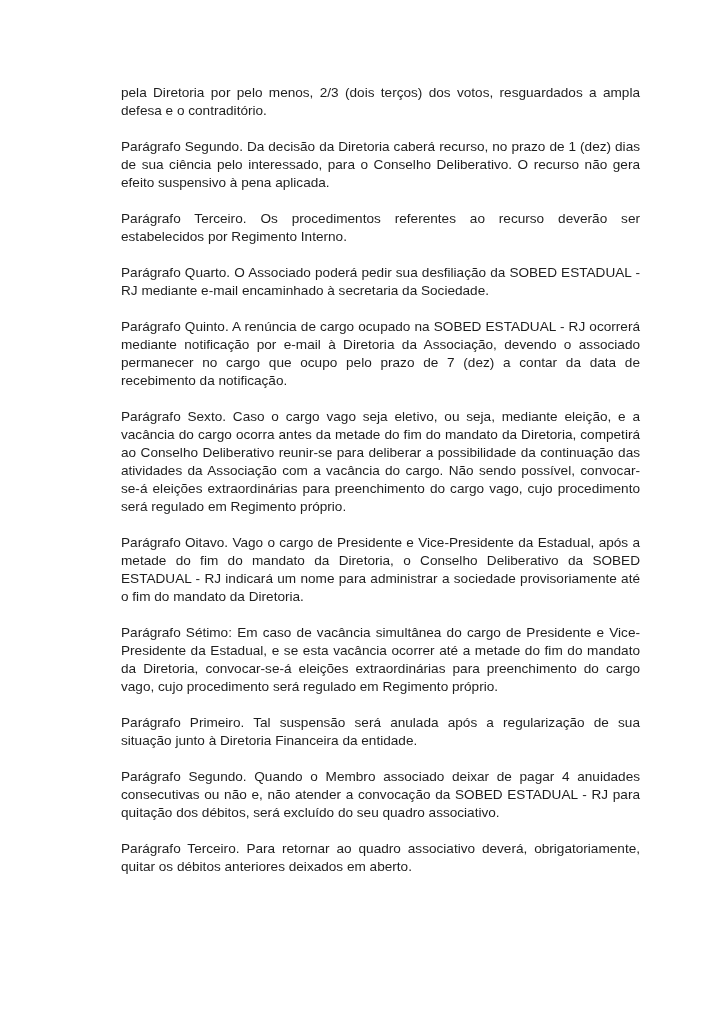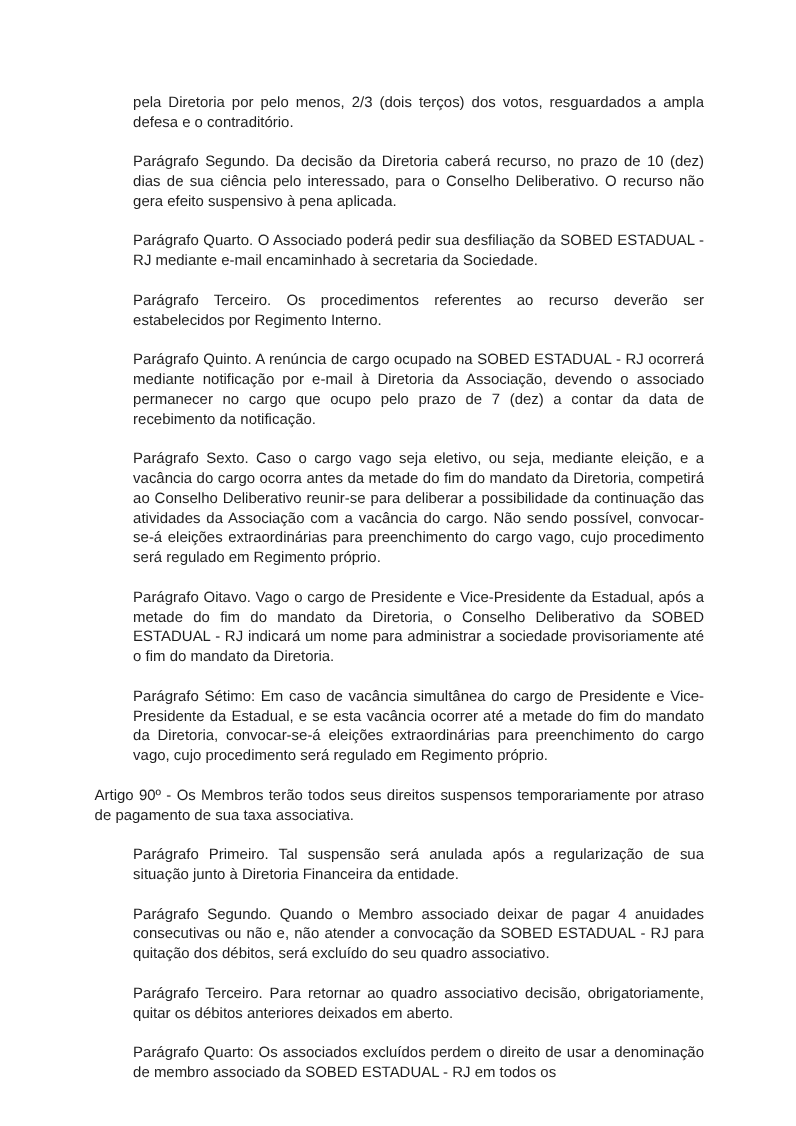--- a/index.html
+++ b/index.html
@@ -18,26 +18,24 @@
     text-align: justify;
   }
   .para.indent { margin-left: 35px; }
 </style>
 </head>
 <body>
 
 <div class="page">
   <div class="content">
     <p class="para indent">pela Diretoria por pelo menos, 2/3 (dois terços) dos votos, resguardados a ampla defesa e o contraditório.</p>
-    <p class="para indent">Parágrafo Segundo. Da decisão da Diretoria caberá recurso, no prazo de 10 (dez) dias de sua ciência pelo interessado, para o Conselho Deliberativo. O recurso não gera efeito suspensivo à pena aplicada.</p>
+    <p class="para indent">Parágrafo Segundo. Da decisão da Diretoria caberá recurso, no prazo de 1 (dez) dias de sua ciência pelo interessado, para o Conselho Deliberativo. O recurso não gera efeito suspensivo à pena aplicada.</p>
+    <p class="para indent">Parágrafo Terceiro. Os procedimentos referentes ao recurso deverão ser estabelecidos por Regimento Interno.</p>
     <p class="para indent">Parágrafo Quarto. O Associado poderá pedir sua desfiliação da SOBED ESTADUAL - RJ mediante e-mail encaminhado à secretaria da Sociedade.</p>
-    <p class="para indent">Parágrafo Terceiro. Os procedimentos referentes ao recurso deverão ser estabelecidos por Regimento Interno.</p>
     <p class="para indent">Parágrafo Quinto. A renúncia de cargo ocupado na SOBED ESTADUAL - RJ ocorrerá mediante notificação por e-mail à Diretoria da Associação, devendo o associado permanecer no cargo que ocupo pelo prazo de 7 (dez) a contar da data de recebimento da notificação.</p>
     <p class="para indent">Parágrafo Sexto. Caso o cargo vago seja eletivo, ou seja, mediante eleição, e a vacância do cargo ocorra antes da metade do fim do mandato da Diretoria, competirá ao Conselho Deliberativo reunir-se para deliberar a possibilidade da continuação das atividades da Associação com a vacância do cargo. Não sendo possível, convocar-se-á eleições extraordinárias para preenchimento do cargo vago, cujo procedimento será regulado em Regimento próprio.</p>
     <p class="para indent">Parágrafo Oitavo. Vago o cargo de Presidente e Vice-Presidente da Estadual, após a metade do fim do mandato da Diretoria, o Conselho Deliberativo da SOBED ESTADUAL - RJ indicará um nome para administrar a sociedade provisoriamente até o fim do mandato da Diretoria.</p>
     <p class="para indent">Parágrafo Sétimo: Em caso de vacância simultânea do cargo de Presidente e Vice-Presidente da Estadual, e se esta vacância ocorrer até a metade do fim do mandato da Diretoria, convocar-se-á eleições extraordinárias para preenchimento do cargo vago, cujo procedimento será regulado em Regimento próprio.</p>
-    <p class="para">Artigo 90º - Os Membros terão todos seus direitos suspensos temporariamente por atraso de pagamento de sua taxa associativa.</p>
     <p class="para indent">Parágrafo Primeiro. Tal suspensão será anulada após a regularização de sua situação junto à Diretoria Financeira da entidade.</p>
     <p class="para indent">Parágrafo Segundo. Quando o Membro associado deixar de pagar 4 anuidades consecutivas ou não e, não atender a convocação da SOBED ESTADUAL - RJ para quitação dos débitos, será excluído do seu quadro associativo.</p>
-    <p class="para indent">Parágrafo Terceiro. Para retornar ao quadro associativo decisão, obrigatoriamente, quitar os débitos anteriores deixados em aberto.</p>
-    <p class="para indent">Parágrafo Quarto: Os associados excluídos perdem o direito de usar a denominação de membro associado da SOBED ESTADUAL - RJ em todos os</p>
+    <p class="para indent">Parágrafo Terceiro. Para retornar ao quadro associativo deverá, obrigatoriamente, quitar os débitos anteriores deixados em aberto.</p>
   </div>
 </div>
 
 </body></html>

